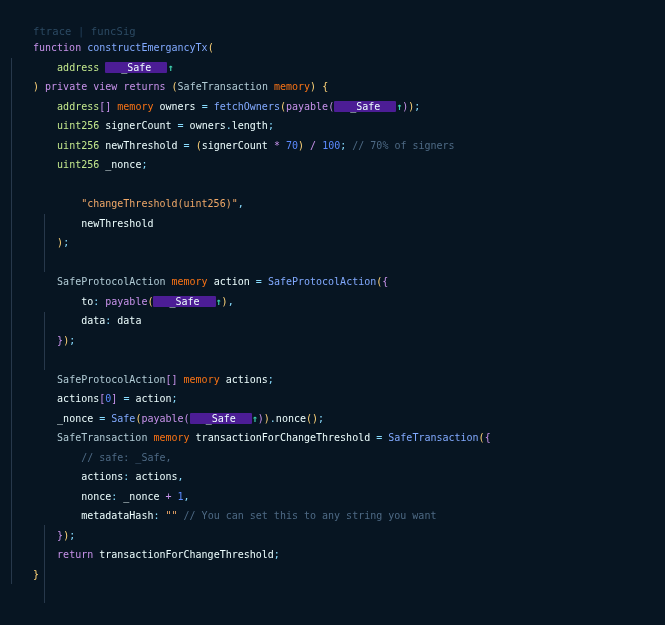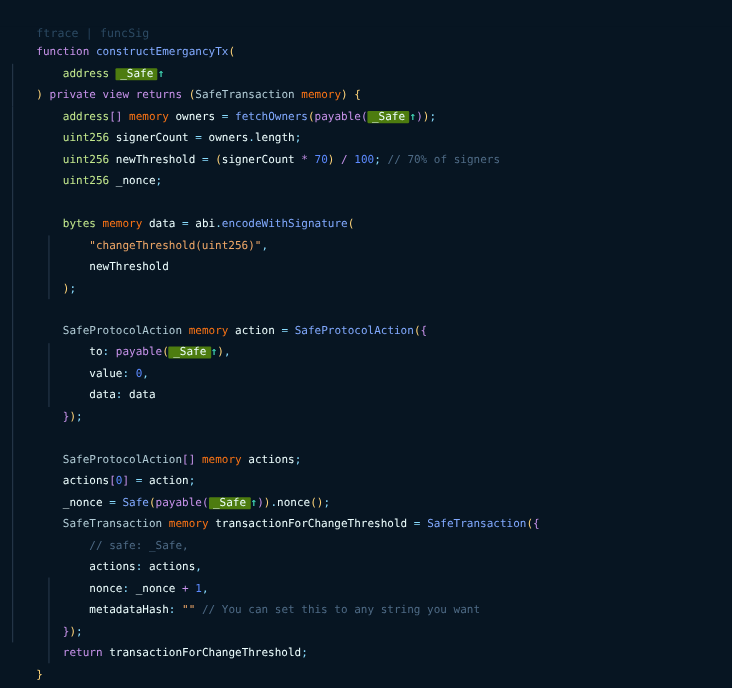--- a/index.html
+++ b/index.html
@@ -68,23 +68,23 @@
   .ident   { color: #eeffff; text-align: center; }       
   .num     { color: #5c8aff; }       
   .str     { color: #f0a868; }       
   .cmt     { color: #4e6a85; font-style: normal; }
   .punct   { color: #89ddff; }       
   .br1     { color: #ffd479; }       
   .br2     { color: #c792ea; }       
   .op      { color: #c792ea; }
 
   .hl {
-    background: #4d7c0f;
+    background: #4c1d95;
     border-radius: 1px;
-    padding: 0 4px;
+    padding: 0 16px;
     color: #eeffff;
   }
   .caret {
     color: #3fd0b0;
     font-weight: bold;
   }
 </style>
 </head>
 <body>
 
@@ -111,35 +111,33 @@
     <div class="line">    <span class="type">address</span><span class="br2">[]</span> <span class="kw2">memory</span> <span class="ident">owners</span> <span class="punct">=</span> <span class="fn">fetchOwners</span><span class="br1">(</span><span class="kw">payable</span><span class="br2">(</span><span class="hl">_Safe</span><span class="caret">↑</span><span class="br2">)</span><span class="br1">)</span><span class="punct">;</span></div>
 
     <div class="line">    <span class="type">uint256</span> <span class="ident">signerCount</span> <span class="punct">=</span> <span class="ident">owners</span><span class="punct">.</span><span class="ident">length</span><span class="punct">;</span></div>
 
     <div class="line">    <span class="type">uint256</span> <span class="ident">newThreshold</span> <span class="punct">=</span> <span class="br1">(</span><span class="ident">signerCount</span> <span class="op">*</span> <span class="num">70</span><span class="br1">)</span> <span class="op">/</span> <span class="num">100</span><span class="punct">;</span> <span class="cmt">// 70% of signers</span></div>
 
     <div class="line">    <span class="type">uint256</span> <span class="ident">_nonce</span><span class="punct">;</span></div>
 
     <div class="line"> </div>
 
-    <div class="line">    <span class="type">bytes</span> <span class="kw2">memory</span> <span class="ident">data</span> <span class="punct">=</span> <span class="ident">abi</span><span class="punct">.</span><span class="fn">encodeWithSignature</span><span class="br1">(</span></div>
 
     <div class="line">        <span class="str">"changeThreshold(uint256)"</span><span class="punct">,</span></div>
 
     <div class="line">        <span class="ident">newThreshold</span></div>
 
     <div class="line">    <span class="br1">)</span><span class="punct">;</span></div>
 
     <div class="line"> </div>
 
     <div class="line">    <span class="typecap">SafeProtocolAction</span> <span class="kw2">memory</span> <span class="ident">action</span> <span class="punct">=</span> <span class="fn">SafeProtocolAction</span><span class="br1">(</span><span class="br2">{</span></div>
 
     <div class="line">        <span class="ident">to</span><span class="punct">:</span> <span class="kw">payable</span><span class="br1">(</span><span class="hl">_Safe</span><span class="caret">↑</span><span class="br1">)</span><span class="punct">,</span></div>
 
-    <div class="line">        <span class="ident">value</span><span class="punct">:</span> <span class="num">0</span><span class="punct">,</span></div>
 
     <div class="line">        <span class="ident">data</span><span class="punct">:</span> <span class="ident">data</span></div>
 
     <div class="line">    <span class="br2">}</span><span class="br1">)</span><span class="punct">;</span></div>
 
     <div class="line"> </div>
 
 
     <div class="line">    <span class="typecap">SafeProtocolAction</span><span class="br2">[]</span> <span class="kw2">memory</span> <span class="ident">actions</span><span class="punct">;</span></div>
 

